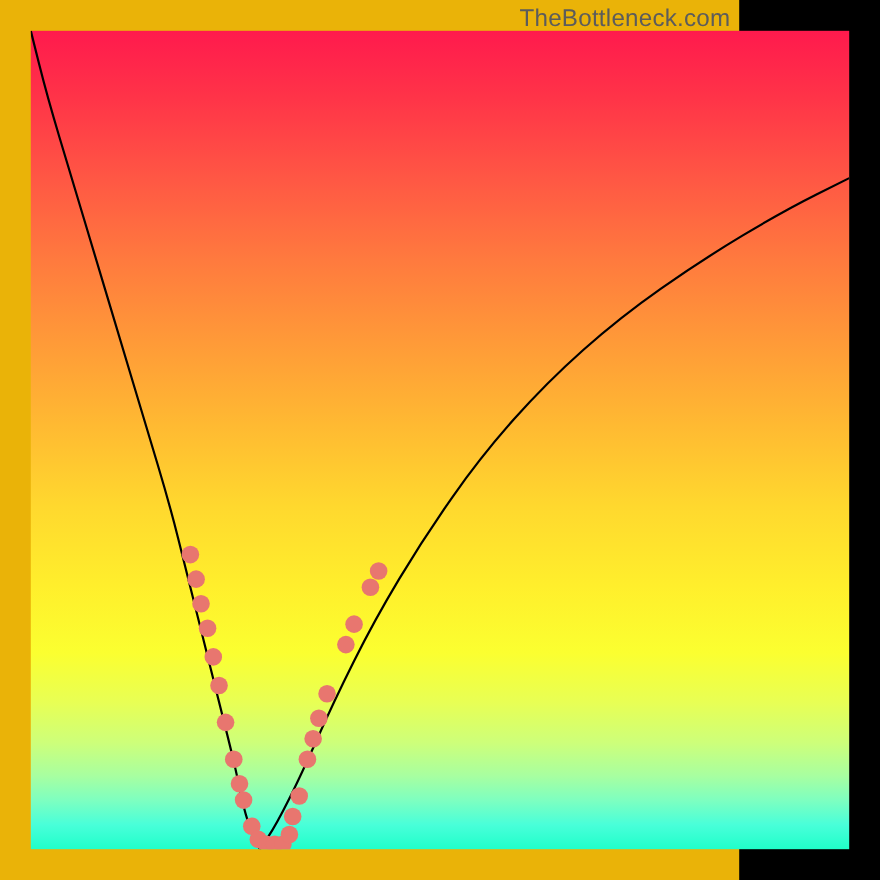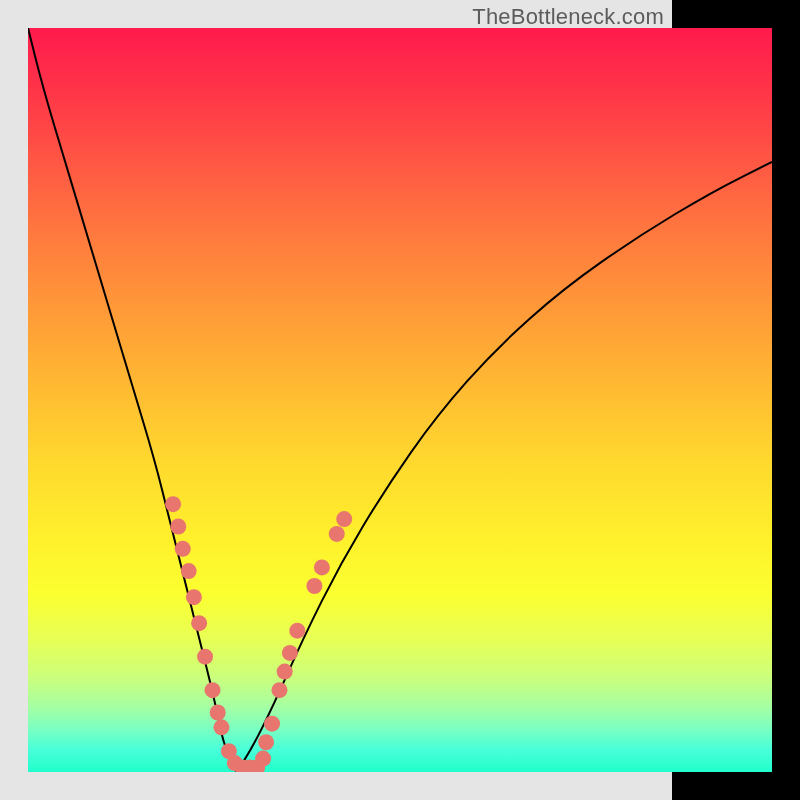--- a/index.html
+++ b/index.html
@@ -8,21 +8,21 @@
     width: 800px;
     height: 800px;
     overflow: hidden;
     background: #000;
     font-family: Arial, Helvetica, sans-serif;
   }
   .chart-container {
     position: relative;
     width: 672px;
     height: 800px;
-    background: #e5e5e5;
+    background: #eab308;
   }
   .plot-area {
     position: absolute;
     left: 28px;
     top: 28px;
     width: 744px;
     height: 744px;
     background: linear-gradient(
       to bottom,
       #ff1a4d 0%,

